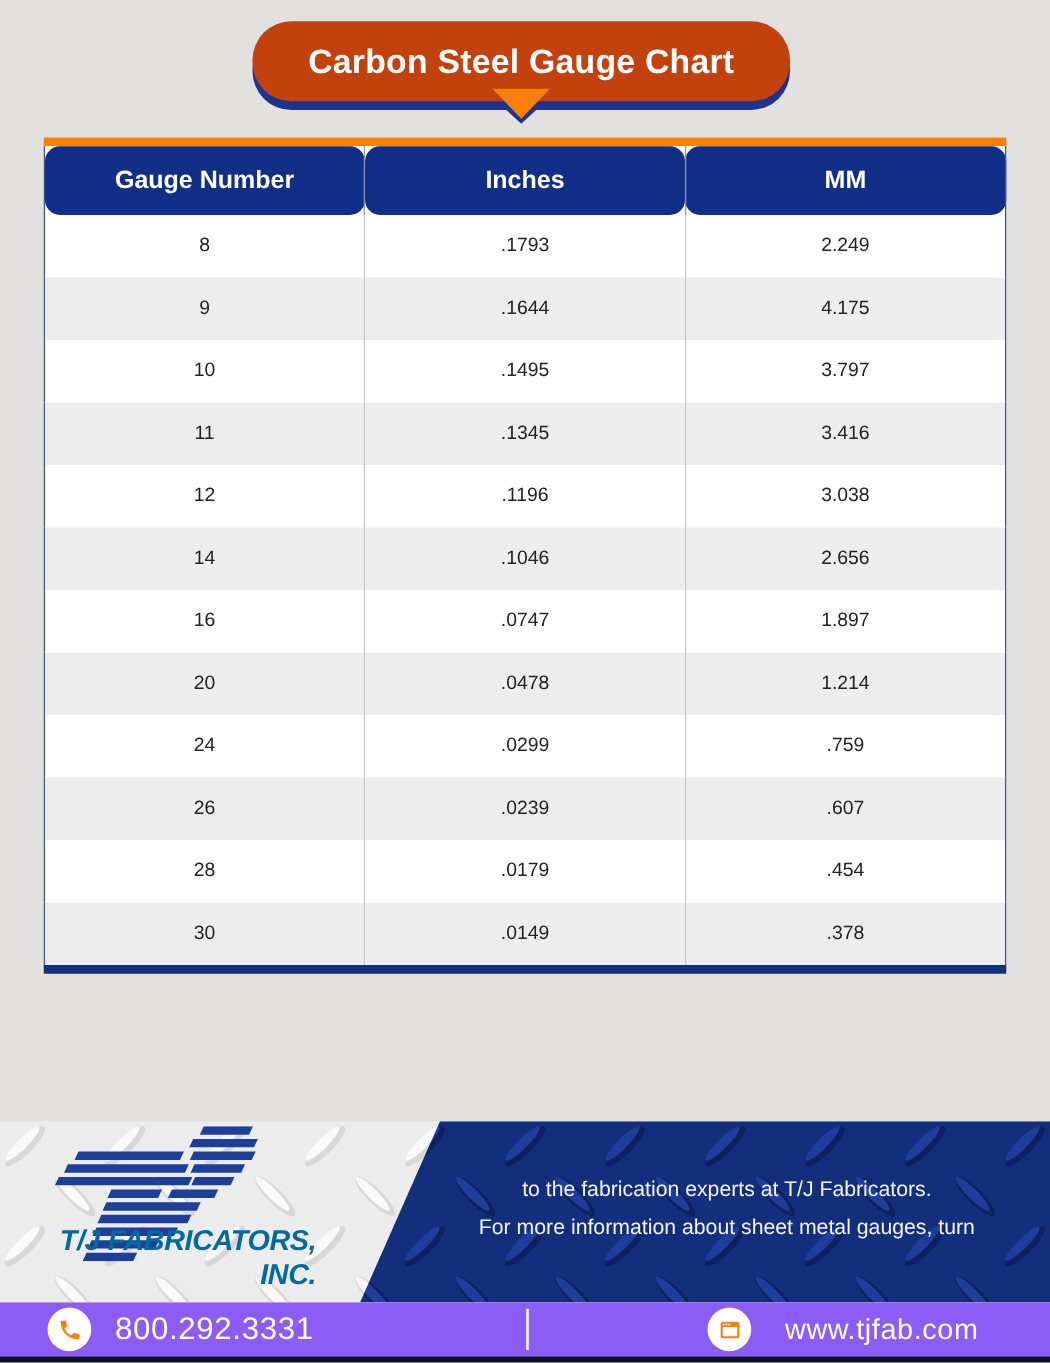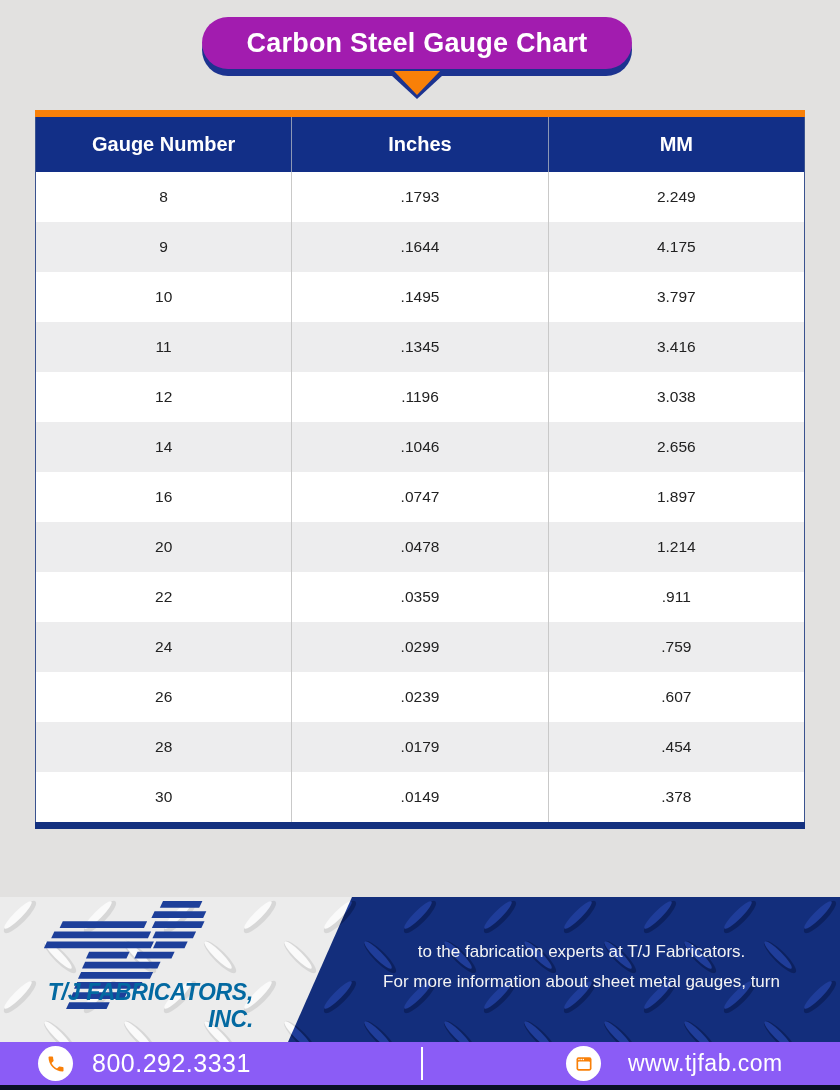--- a/index.html
+++ b/index.html
@@ -3,22 +3,22 @@
 <meta charset="utf-8">
 <style>
   html,body{margin:0;padding:0;}
   body{
     width:840px;height:1090px;position:relative;overflow:hidden;
     background:#e2e1e0;
     font-family:"Liberation Sans", sans-serif;
   }
   
   .title-pill{
-    position:absolute;left:202px;top:17px;width:430px;height:52px;
-    background:#a21caf;border-radius:31px;
+    position:absolute;left:202px;top:17px;width:430px;height:64px;
+    background:#c2410c;border-radius:31px;
     box-shadow:0 7px 0 0 #1C3390;
     display:flex;align-items:center;justify-content:center;z-index:2;
   }
   .title-pill h1{
     margin:0;color:#ffffff;font-size:27px;font-weight:bold;letter-spacing:.2px;
   }
   .pointer-navy{
     position:absolute;left:391px;top:75px;width:0;height:0;z-index:1;
     border-left:26px solid transparent;border-right:26px solid transparent;
     border-top:24px solid #1C3390;
@@ -34,21 +34,21 @@
     border-top:7px solid #F98008;
     border-bottom:7px solid #13307F;
   }
   table.gauge{
     width:100%;border-collapse:collapse;table-layout:fixed;
     border-left:1px solid #3a528f;border-right:1px solid #3a528f;
     background:#ffffff;
   }
   table.gauge thead th{
     background:#122F87;color:#ffffff;font-size:20px;font-weight:bold;
-    height:55px;text-align:center;padding:0;
+    height:55px;text-align:center;padding:0;border-radius:12px;
   }
   table.gauge thead th + th{border-left:1px solid #8b97b5;}
   table.gauge tbody td{
     height:50px;text-align:center;font-size:15.5px;color:#222222;padding:0;
   }
   table.gauge tbody td + td{border-left:1px solid #c9c9c9;}
   table.gauge tbody tr:nth-child(even) td{background:#EDEDEE;}
   
   .footer{position:absolute;left:0;top:897px;width:840px;height:145px;}
   .footer svg.bg{position:absolute;left:0;top:0;}
@@ -136,25 +136,20 @@
         </tr>
         <tr>
           <td>16</td>
           <td>.0747</td>
           <td>1.897</td>
         </tr>
         <tr>
           <td>20</td>
           <td>.0478</td>
           <td>1.214</td>
-        </tr>
-        <tr>
-          <td>22</td>
-          <td>.0359</td>
-          <td>.911</td>
         </tr>
         <tr>
           <td>24</td>
           <td>.0299</td>
           <td>.759</td>
         </tr>
         <tr>
           <td>26</td>
           <td>.0239</td>
           <td>.607</td>

